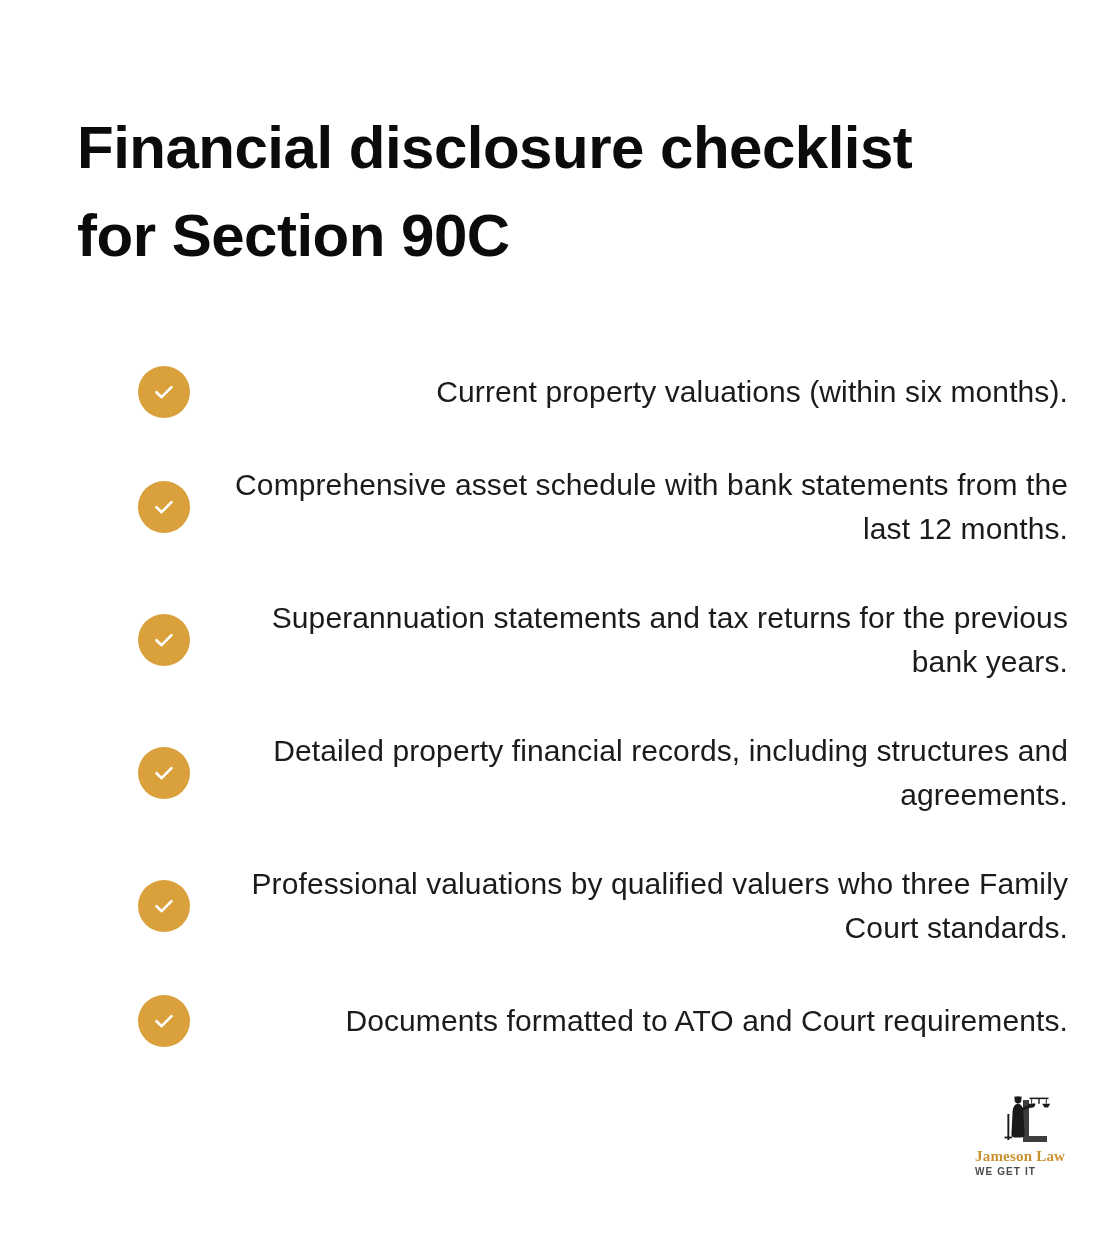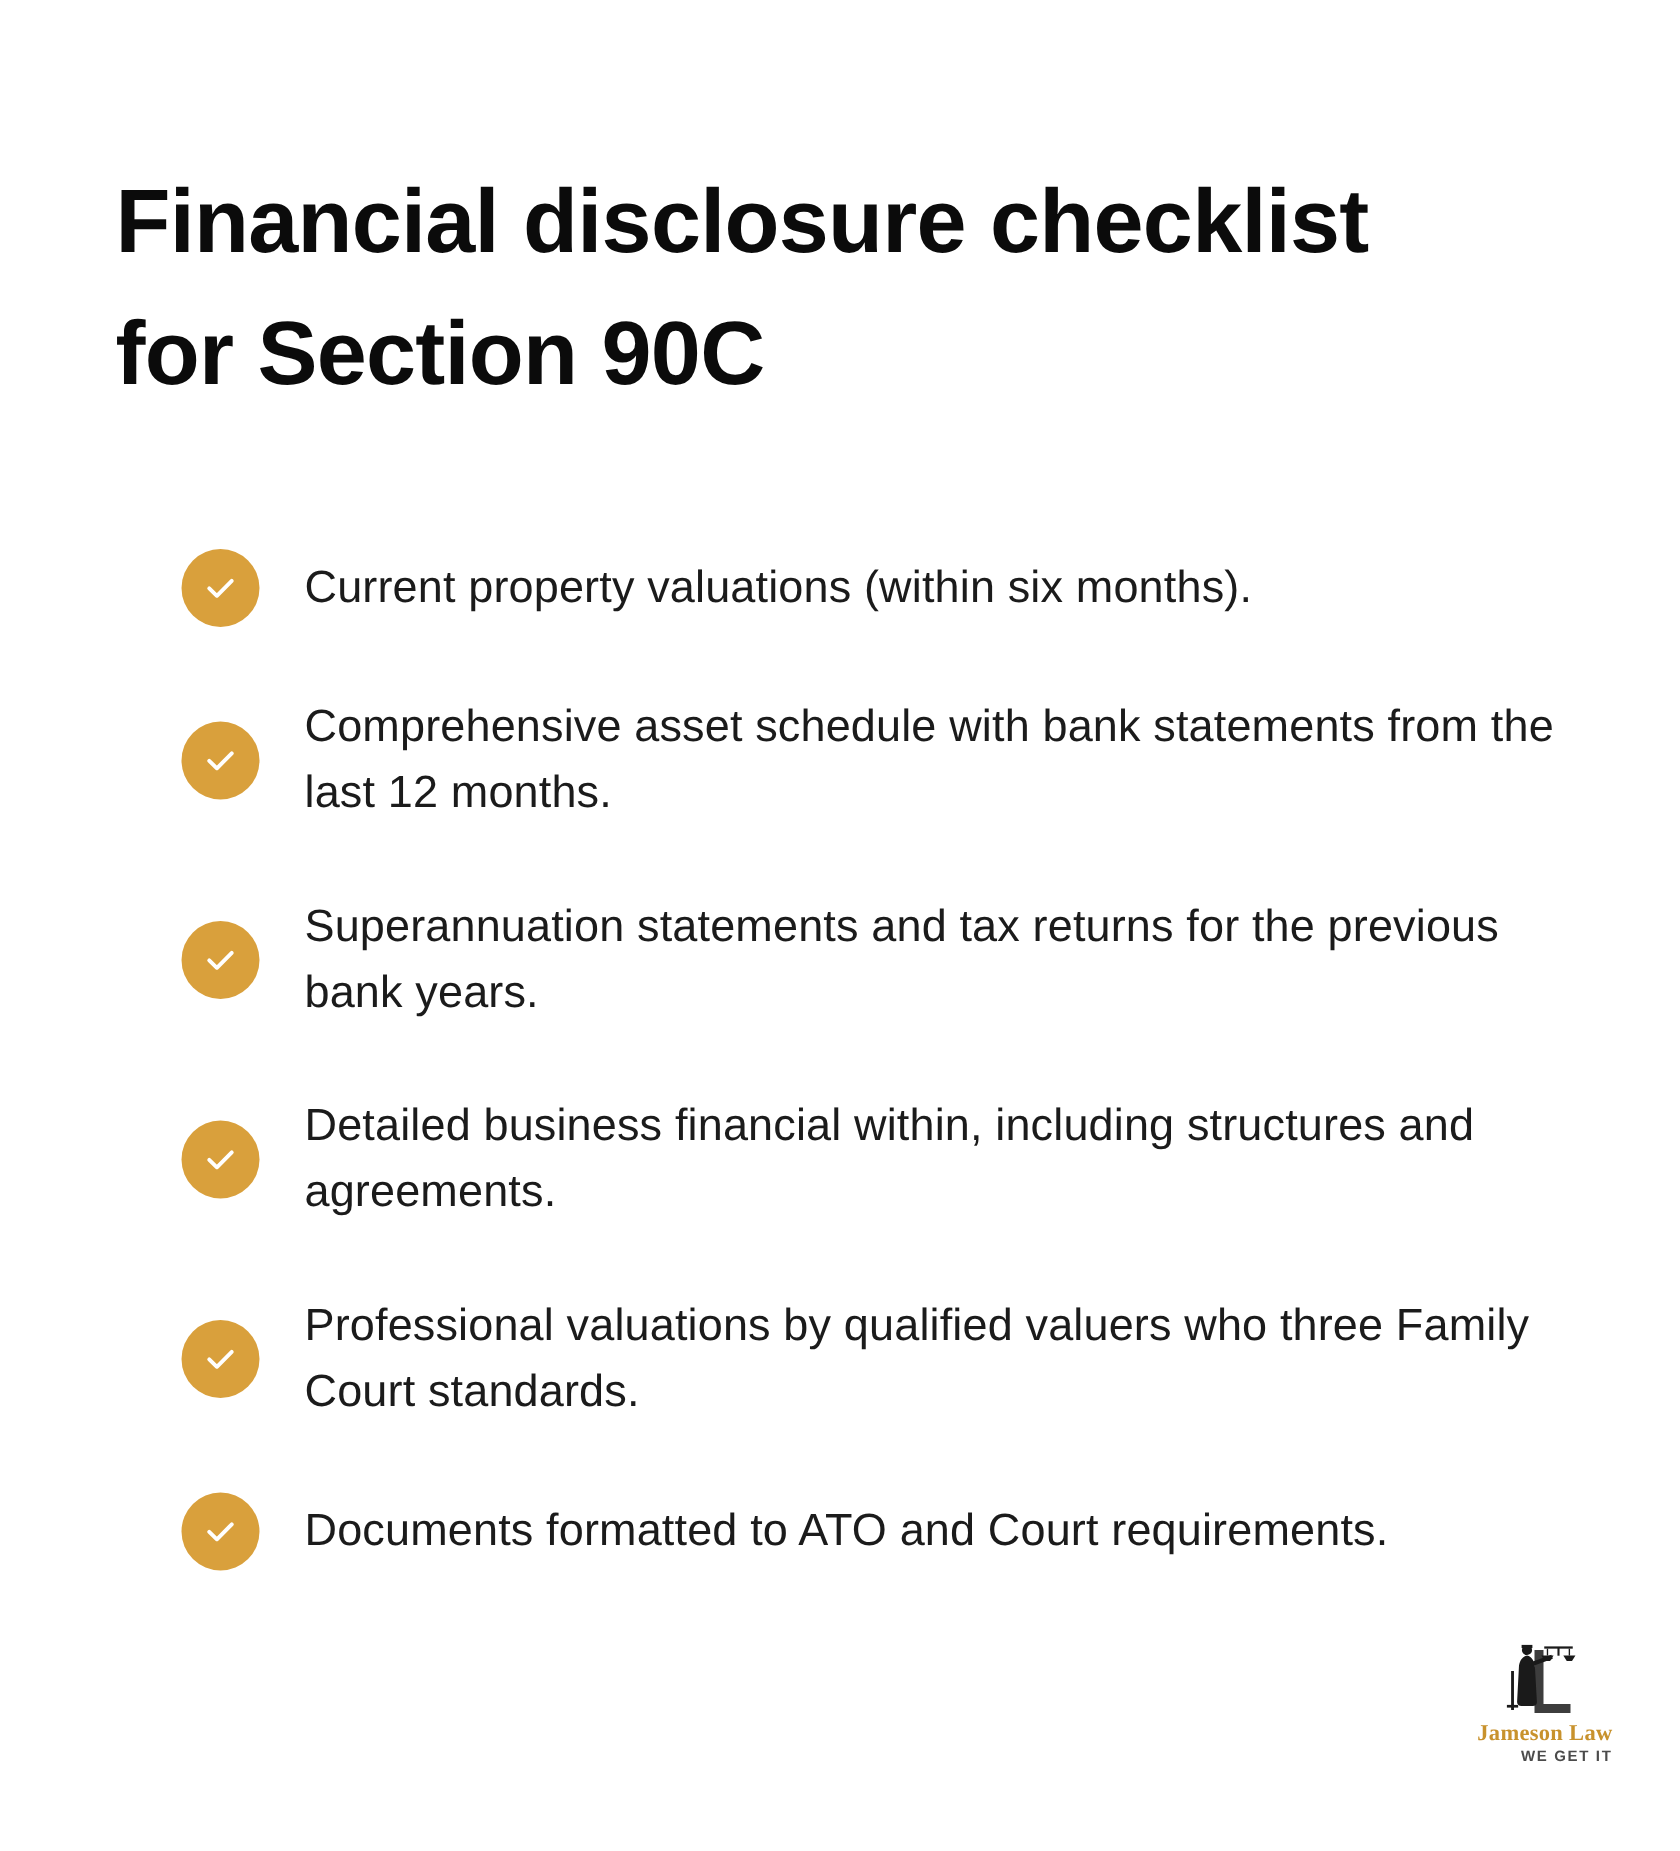--- a/index.html
+++ b/index.html
@@ -38,26 +38,27 @@
     color: #0b0b0b;
   }
   .page-heading .heading-line {
     display: block;
     margin-left: 17px;
   }
 
   
   .checklist {
     position: absolute;
-    left: 121px;
+    left: 138px;
     top: 366px;
     width: 930px;
     margin: 0;
     padding: 0;
     list-style: none;
+    text-align: right;
   }
 
   .checklist-item {
     display: flex;
     align-items: center;
     gap: 30px;
     margin-bottom: 45px;
   }
   .checklist-item:last-child {
     margin-bottom: 0;
@@ -88,21 +89,21 @@
     color: #1b1b1b;
     letter-spacing: 0.1px;
   }
 
   
   .brand-logo {
     position: absolute;
     left: 975px;
     top: 1090px;
     width: 100px;
-    text-align: right;
+    text-align: left;
   }
   .brand-mark {
     width: 100%;
     height: 58px;
     display: block;
   }
   .brand-mark svg {
     display: block;
     margin: 0 auto;
   }
@@ -163,21 +164,21 @@
       </span>
       <span class="checklist-text">Superannuation statements and tax returns for the previous bank years.</span>
     </li>
 
     <li class="checklist-item">
       <span class="check-badge">
         <svg viewBox="0 0 26 26" aria-hidden="true">
           <path d="M5.5 13.2 L10.6 18.2 L20.5 8.2" fill="none" stroke="#ffffff" stroke-width="2.6" stroke-linecap="round" stroke-linejoin="round"></path>
         </svg>
       </span>
-      <span class="checklist-text">Detailed business financial within, including structures and agreements.</span>
+      <span class="checklist-text">Detailed property financial records, including structures and agreements.</span>
     </li>
 
     <li class="checklist-item">
       <span class="check-badge">
         <svg viewBox="0 0 26 26" aria-hidden="true">
           <path d="M5.5 13.2 L10.6 18.2 L20.5 8.2" fill="none" stroke="#ffffff" stroke-width="2.6" stroke-linecap="round" stroke-linejoin="round"></path>
         </svg>
       </span>
       <span class="checklist-text">Professional valuations by qualified valuers who three Family Court standards.</span>
     </li>

